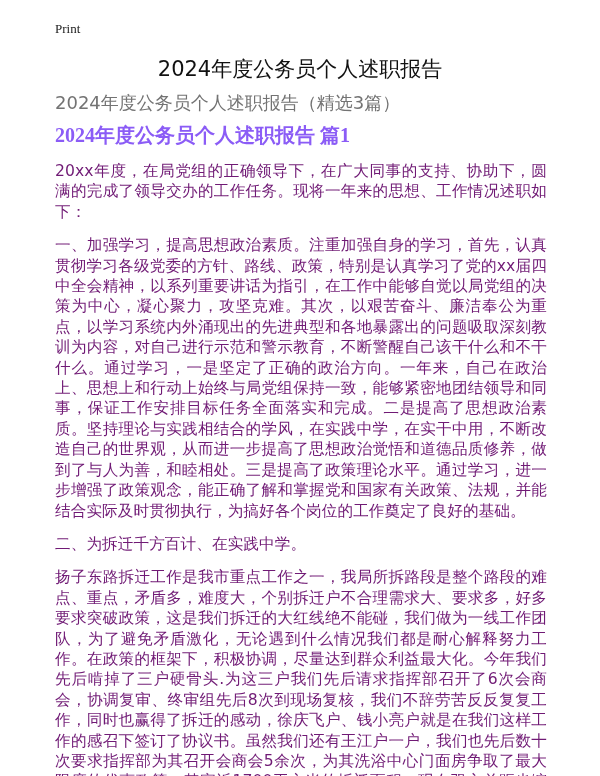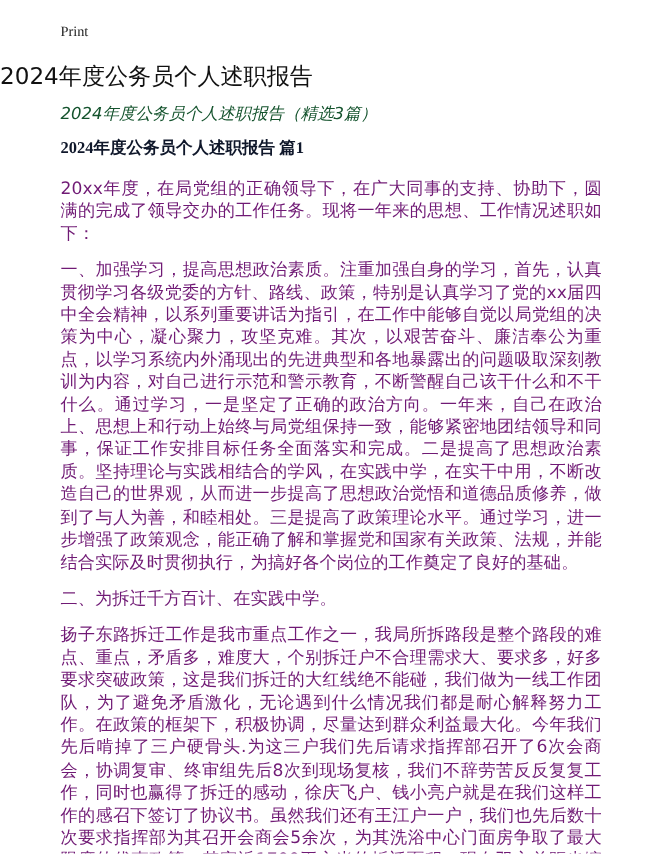--- a/index.html
+++ b/index.html
@@ -30,46 +30,45 @@
       font-size: 13px;
       color: #222;
       cursor: pointer;
       text-decoration: none;
     }
     .doc-title {
       position: absolute;
       left: 0;
       width: 600px;
       top: 55px;
-      text-align: left;
+      text-align: center;
       font-size: 21px;
       font-weight: normal;
       margin: 0;
       color: #111;
     }
     .content {
       position: absolute;
       left: 55px;
       top: 93px;
       width: 492px;
     }
     .subtitle {
-      font-size: 15px;
+      font-size: 18px;
       line-height: 20px;
       margin: 0 0 12px 0;
-      color: #14532d;
-      font-style: italic;
+      color: #737373;
     }
     .section-heading {
       font-family: "Liberation Serif", "DejaVu Serif", serif;
       font-weight: bold;
-      font-size: 15px;
+      font-size: 20px;
       line-height: 20px;
       margin: 0 0 16px 0;
-      color: #0f172a;
+      color: #8b5cf6;
     }
     .para {
       font-size: 15.6px;
       line-height: 20.4px;
       margin: 0 0 13px 0;
       color: #701a75;
       text-align: justify;
       letter-spacing: 0.1px;
       word-break: break-all;
     }

